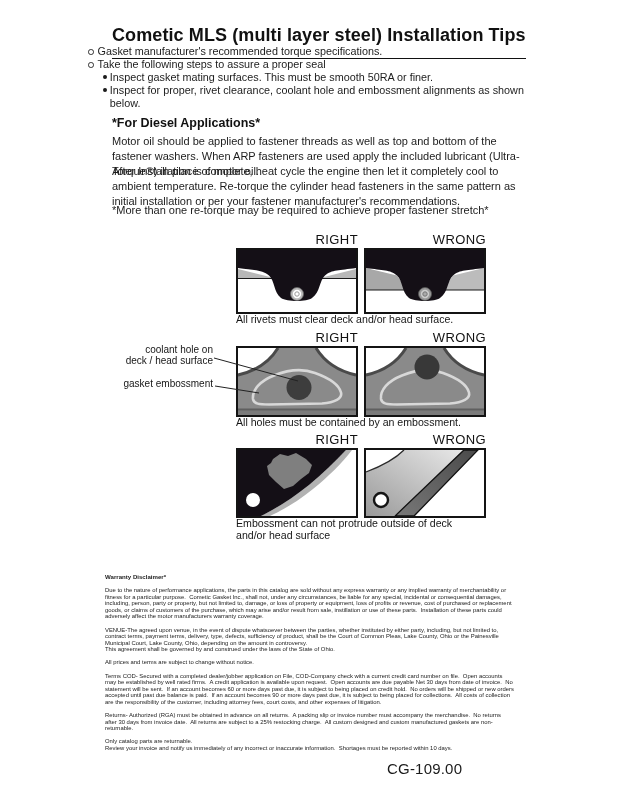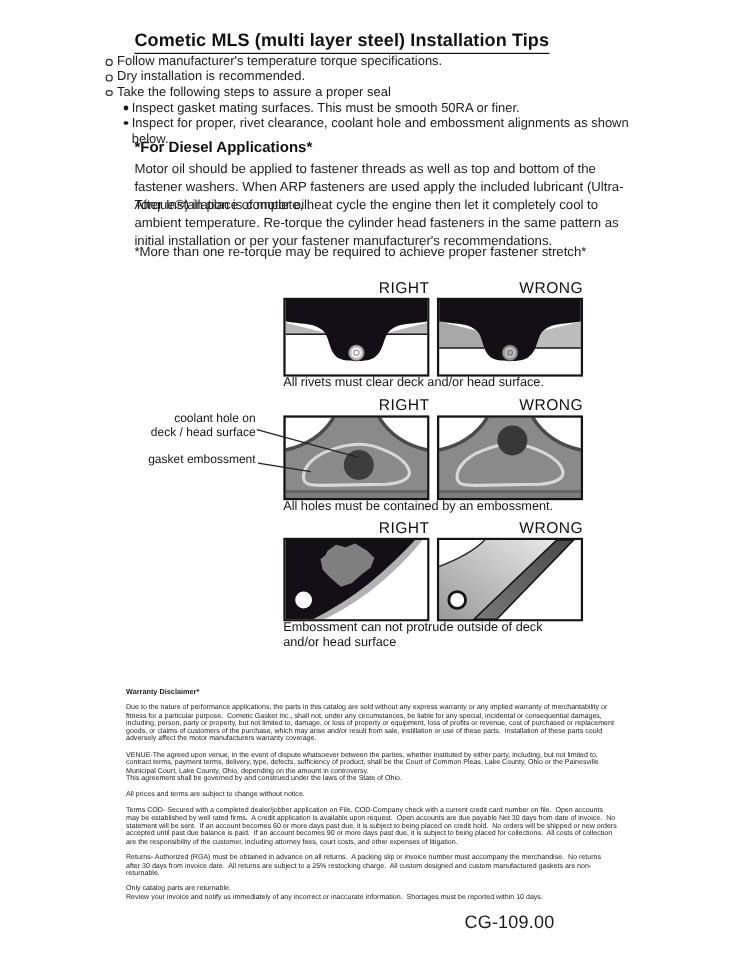--- a/index.html
+++ b/index.html
@@ -4,22 +4,22 @@
 <style>
   html,body{margin:0;padding:0;}
   body{
     width:618px;height:800px;position:relative;background:#ffffff;
     font-family:"Liberation Sans", sans-serif;color:#1c1c1c;
     -webkit-font-smoothing:antialiased;overflow:hidden;
   }
   .abs{position:absolute;}
   
   .title{
-    left:112px;top:25px;font-size:15px;font-weight:bold;color:#111;
-    border-bottom:1.6px solid #111;padding-bottom:2px;letter-spacing:.1px;
+    left:112px;top:25px;font-size:18px;font-weight:bold;color:#111;
+    border-bottom:1.6px solid #111;padding-bottom:12px;letter-spacing:.1px;
   }
   
   .bullets{left:88px;top:45px;width:460px;font-size:10.8px;line-height:12.9px;}
   .bullet-line{display:flex;align-items:flex-start;}
   .o-marker{
     width:3.6px;height:3.6px;border:1px solid #333;border-radius:50%;
     margin:4px 4px 0 0;flex:0 0 auto;background:#fff;
   }
   .sub{margin-left:15px;}
   .f-marker{
@@ -60,25 +60,21 @@
   .footer-code{left:387px;top:760px;font-size:15px;color:#1a1a1a;letter-spacing:.2px;}
 </style>
 </head>
 <body>
 
 <div class="abs title">Cometic MLS (multi layer steel) Installation Tips</div>
 
 <div class="abs bullets">
   <div class="bullet-line">
     <span class="o-marker"></span>
-    <span>Follow manufacturer's temperature torque specifications.</span>
-  </div>
-  <div class="bullet-line">
-    <span class="o-marker"></span>
-    <span>Dry installation is recommended.</span>
+    <span>Gasket manufacturer's recommended torque specifications.</span>
   </div>
   <div class="bullet-line">
     <span class="o-marker"></span>
     <span>Take the following steps to assure a proper seal</span>
   </div>
   <div class="bullet-line sub">
     <span class="f-marker"></span>
     <span>Inspect gasket mating surfaces.  This must be smooth 50RA or finer.</span>
   </div>
   <div class="bullet-line sub">

